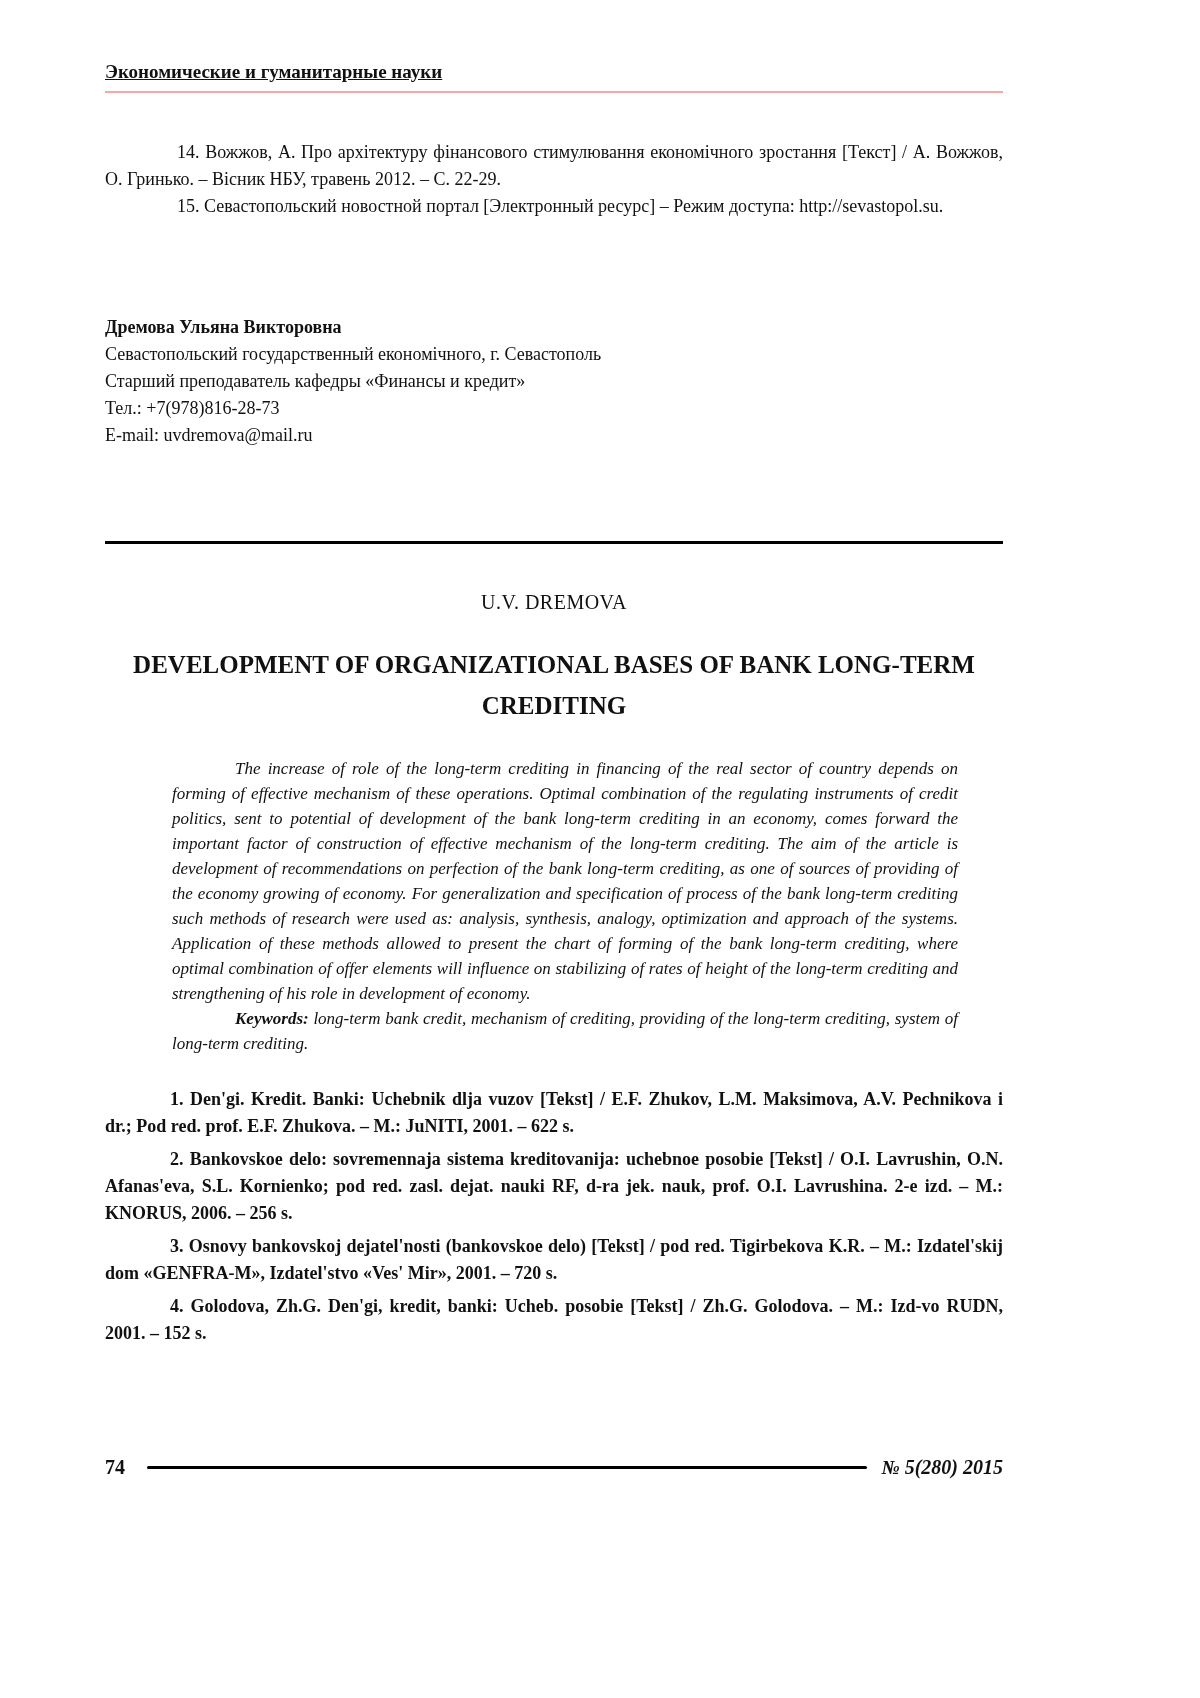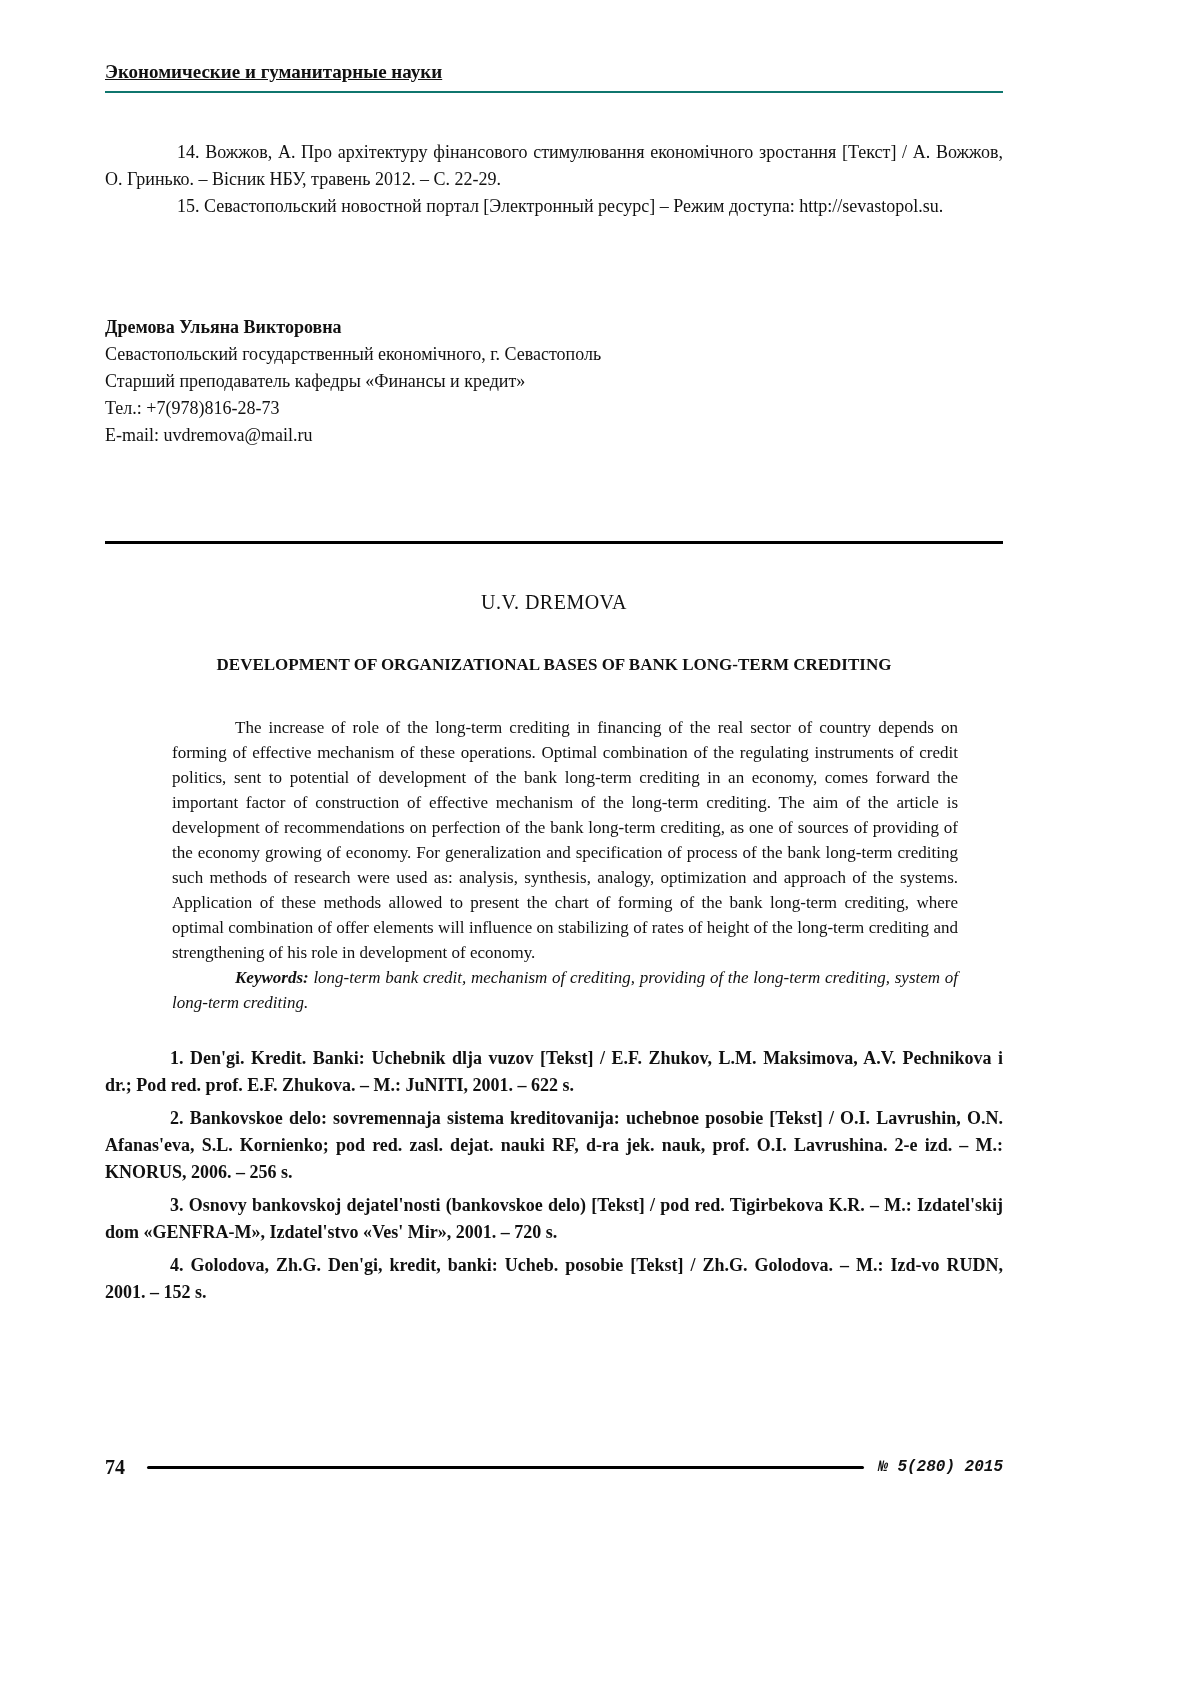--- a/index.html
+++ b/index.html
@@ -12,21 +12,21 @@
     background: #ffffff;
     color: #111111;
     font-family: "Liberation Serif", "DejaVu Serif", serif;
     font-size: 18px;
     line-height: 27px;
     padding: 58px 197px 0 105px;
     overflow: hidden;
   }
   
   .running-header {
-    border-bottom: 2px solid #0f766e;
+    border-bottom: 2px solid #fca5a5;
     padding-bottom: 5px;
   }
   .running-header .rh-text {
     font-weight: bold;
     font-size: 19px;
     text-decoration: underline;
   }
   
   .refs { margin-top: 46px; }
   .body-p {
@@ -47,26 +47,27 @@
   .article-author {
     margin-top: 44px;
     text-align: center;
     font-size: 20px;
     line-height: 28px;
     letter-spacing: 0.5px;
   }
   .article-title {
     margin-top: 28px;
     text-align: center;
-    font-size: 17px;
+    font-size: 25px;
     line-height: 41px;
     font-weight: bold;
   }
   .abstract {
     margin: 30px 45px 0 67px;
+    font-style: italic;
     font-size: 17px;
     line-height: 25px;
     text-align: justify;
     text-indent: 63px;
   }
   .keywords {
     margin: 0 45px 0 67px;
     font-style: italic;
     font-size: 17px;
     line-height: 25px;
@@ -100,23 +101,22 @@
   .footer .footer-rule {
     flex: 1;
     height: 3px;
     background: #000;
     margin: 0 14px 0 22px;
     border-radius: 2px;
   }
   .footer .issue {
     font-weight: bold;
     font-style: italic;
-    font-size: 16px;
+    font-size: 20px;
     white-space: nowrap;
-    font-family: Liberation Mono, monospace;
   }
 </style>
 </head>
 <body>
 
 <div class="page">
 
   <div class="running-header">
     <span class="rh-text">Экономические и гуманитарные науки</span>
   </div>

